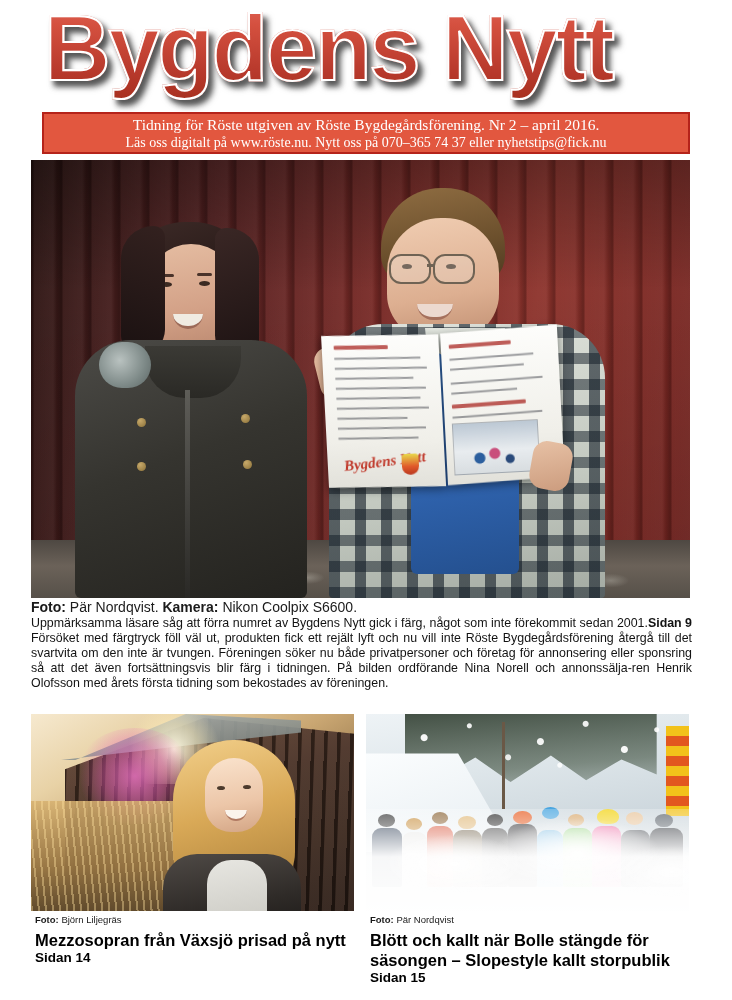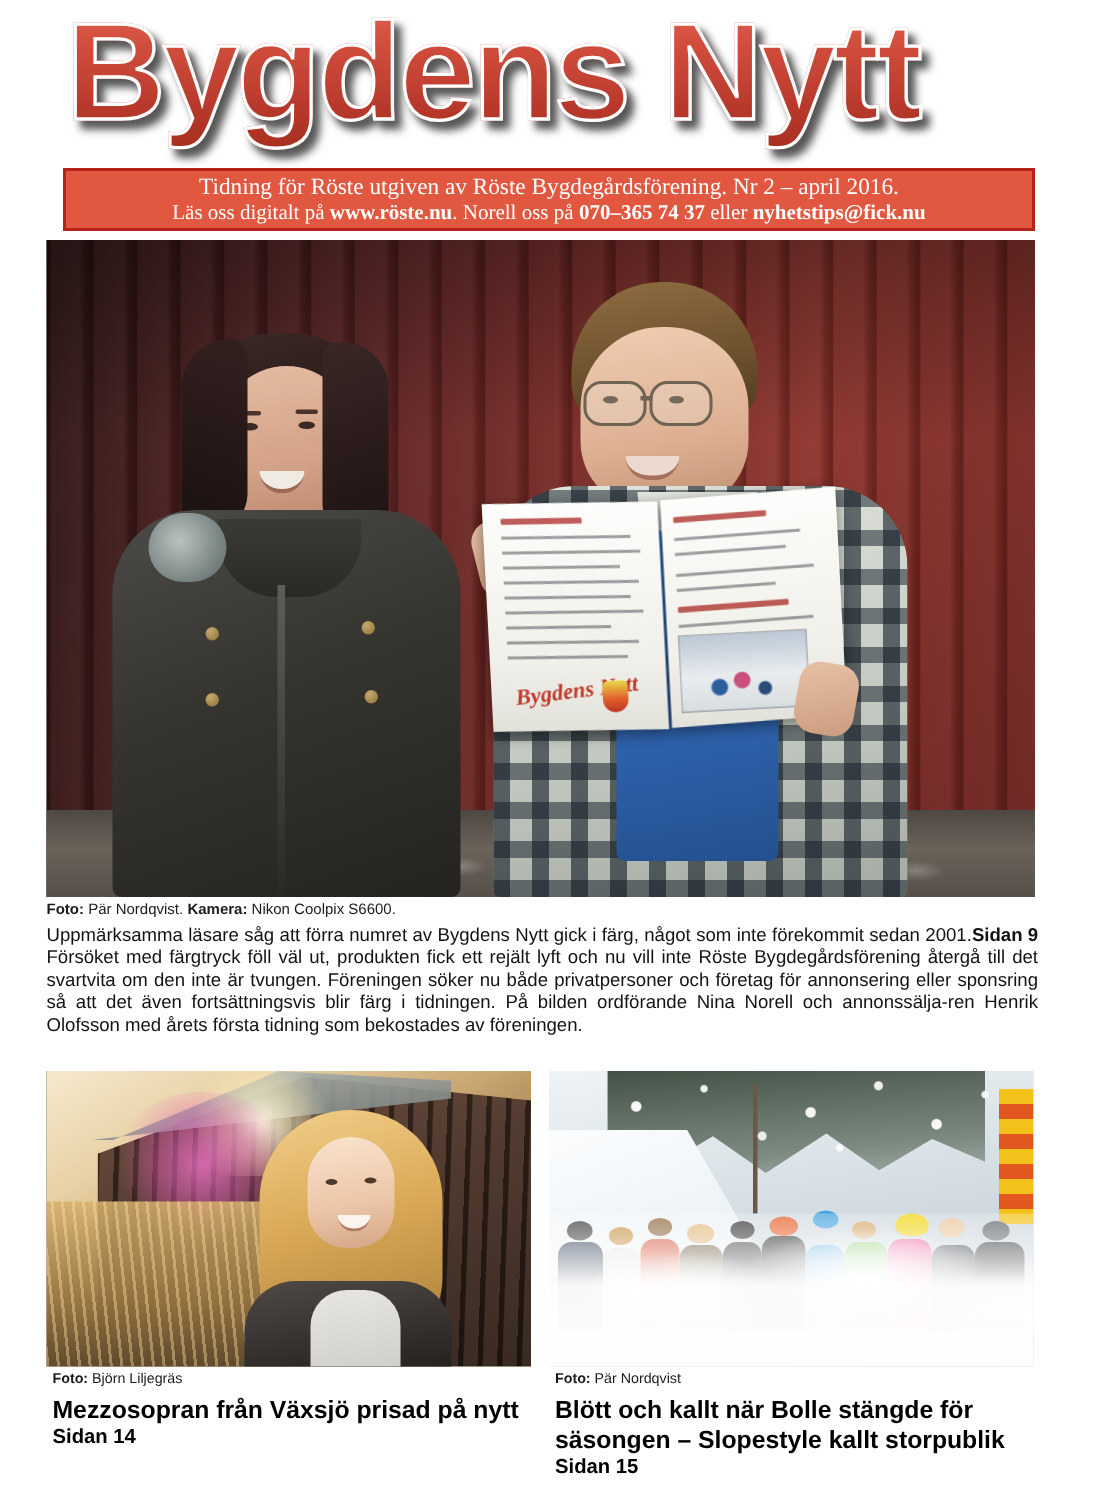--- a/index.html
+++ b/index.html
@@ -82,21 +82,21 @@
     line-height: 19px;
     white-space: nowrap;
   }
   #banner .line2 {
     font-family: "Liberation Serif", serif;
     font-size: 14px;
     color: #ffffff;
     line-height: 18px;
     white-space: nowrap;
   }
-  #banner .line2 b { font-weight: bold; }
+  #banner .line2 b { font-weight: normal; }
 
   
   #main-photo {
     position: absolute;
     left: 31px;
     top: 160px;
     width: 659px;
     height: 438px;
     overflow: hidden;
     background: #4a1d1c;
@@ -298,21 +298,21 @@
     white-space: nowrap;
     text-shadow:
       2px 0 0 #000, -2px 0 0 #000, 0 2px 0 #000, 0 -2px 0 #000,
       2px 2px 0 #000, -2px 2px 0 #000, 2px -2px 0 #000, -2px -2px 0 #000,
       3px 3px 5px rgba(0,0,0,0.75);
   }
 
   
   .photo-credit {
     position: absolute;
-    font-size: 10px;
+    font-size: 14px;
     line-height: 12px;
     color: #1b1b1b;
     white-space: nowrap;
   }
   .photo-credit b { font-weight: bold; }
 
   #main-credit { left: 31px; top: 601px; }
 
   #lead-body {
     position: absolute;
@@ -485,21 +485,21 @@
 
 <div id="page">
 
   <div id="masthead">
     <div id="masthead-title-shadowlayer">Bygdens Nytt</div>
     <div id="masthead-title">Bygdens Nytt</div>
   </div>
 
   <div id="banner">
     <div class="line1">Tidning för Röste utgiven av Röste Bygdegårdsförening. Nr 2 – april 2016.</div>
-    <div class="line2"><span>Läs oss digitalt på </span><b>www.röste.nu</b><span>. Norell oss på </span><b>070–365 74 37</b><span> eller </span><b>nyhetstips@fick.nu</b></div>
+    <div class="line2"><span>Läs oss digitalt på </span><b>www.röste.nu</b><span>. Nytt oss på </span><b>070–365 74 37</b><span> eller </span><b>nyhetstips@fick.nu</b></div>
   </div>
 
   <div id="main-photo">
     <div class="barn-wall"></div>
     <div class="ground"></div>
 
     <div class="person-w">
       <div class="hair"></div>
       <div class="face"></div>
       <div class="brow l"></div>

